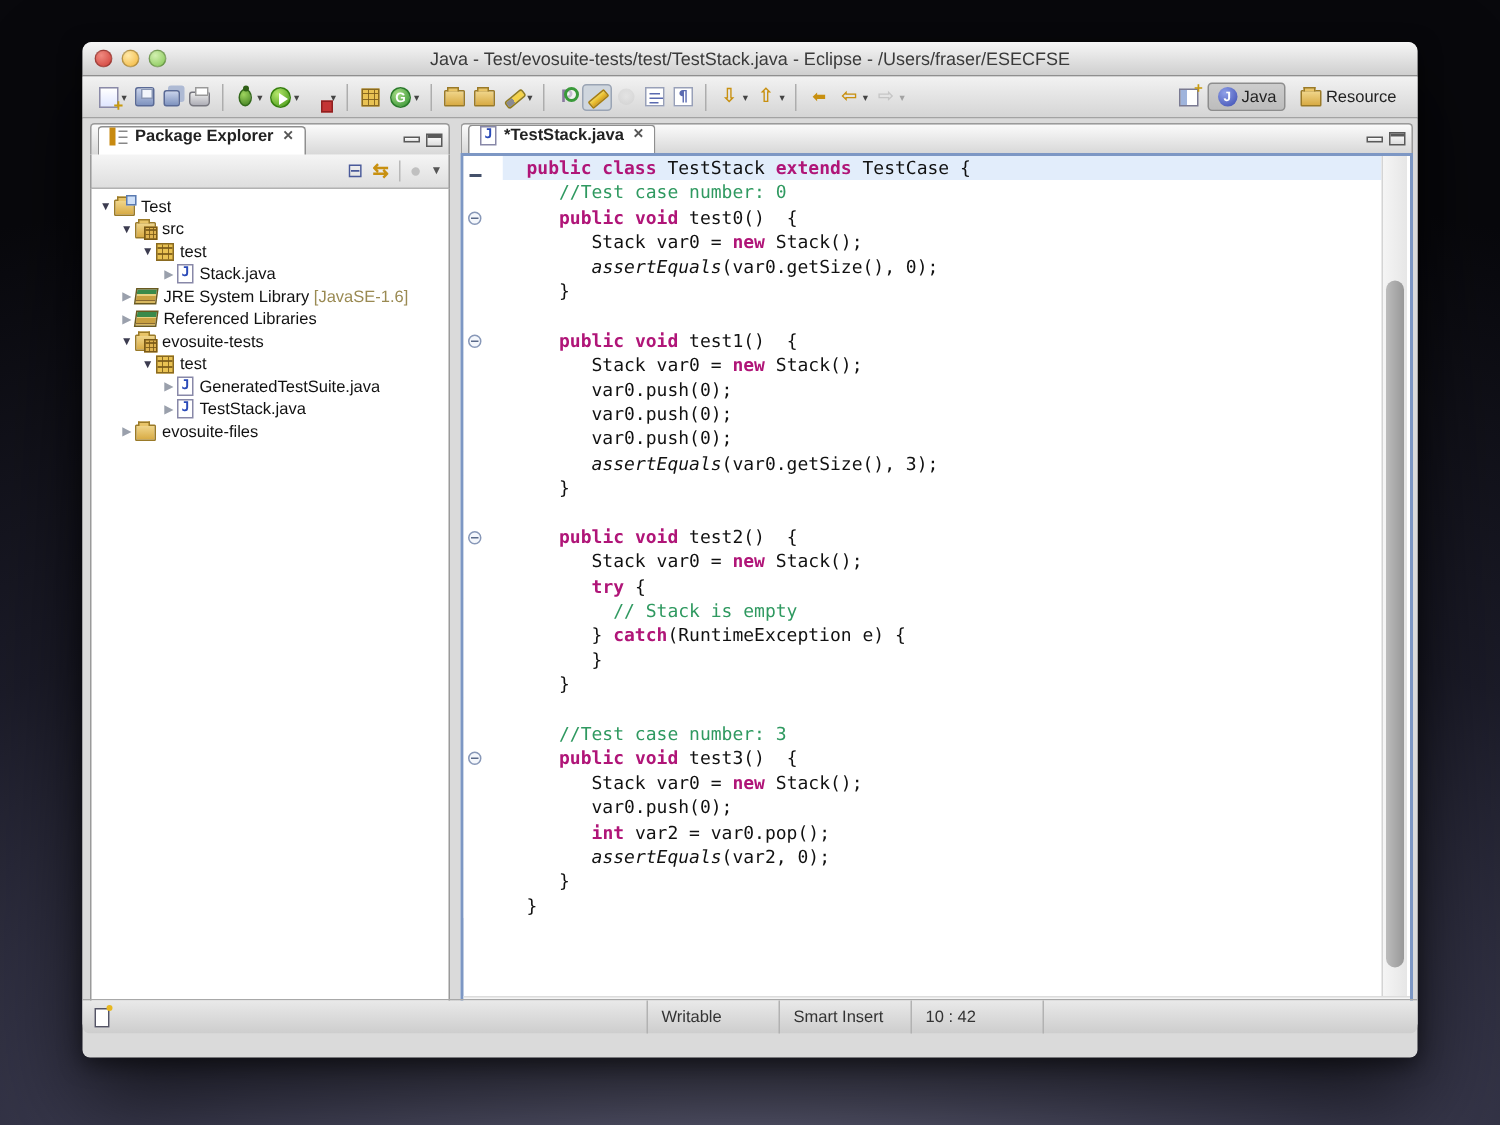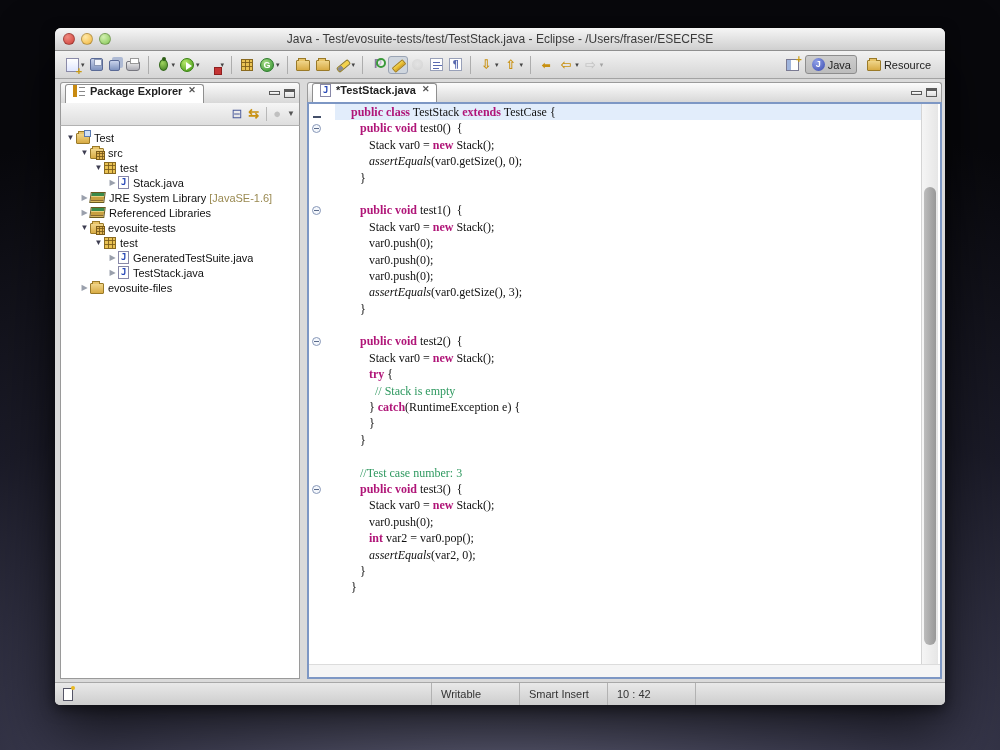--- a/index.html
+++ b/index.html
@@ -121,31 +121,31 @@
   
   .editor-panel{flex:1;display:flex;flex-direction:column;min-width:0;}
   .etab-row{height:20px;background:linear-gradient(#fbfbfb,#d8d8d8);border:1px solid #9a9a9a;border-bottom:none;border-radius:3px 3px 0 0;display:flex;align-items:center;padding:0 4px;box-sizing:border-box;gap:28px;}
   .editor-body{flex:1;border:2px solid #7d97c4;background:#fff;position:relative;overflow:hidden;}
   .code-lines{position:absolute;left:0;top:0;right:19px;bottom:12px;overflow:hidden;font-family:"DejaVu Sans Mono",monospace;font-size:12px;}
   .cl{height:16.4px;line-height:16.4px;display:flex;white-space:pre;}
   .fold{width:26px;flex:none;position:relative;background:#fff;}
   .fm-minus{position:absolute;left:4px;bottom:2px;width:8px;height:2px;background:#44506a;}
   .fm-circle{position:absolute;left:3px;top:4px;width:9px;height:9px;border:1px solid #8898b8;border-radius:50%;background:#f4f7fc;box-sizing:border-box;}
   .fm-circle::before{content:"";position:absolute;left:1px;right:1px;top:3px;height:1px;background:#5a6a8a;}
-  .ct{flex:1;padding-left:16px;color:#111;font-family:Liberation Serif, serif;}
+  .ct{flex:1;padding-left:16px;color:#111;}
   .cl.hl .ct{background:#e2edfb;}
   .k{color:#b01578;font-weight:bold;}
   .c{color:#2f9960;}
   .i{font-style:italic;color:#111;}
   .p{color:#111;}
   .vscroll{position:absolute;top:0;right:2px;bottom:12px;width:16px;background:linear-gradient(90deg,#f5f5f5,#e6e6e6);border-left:1px solid #d4d4d4;}
   .vthumb{position:absolute;left:2px;right:2px;top:83px;height:458px;border-radius:7px;background:linear-gradient(90deg,#bcbcbc,#989898);}
   .hscroll{position:absolute;left:0;right:0;bottom:0;height:12px;background:#f5f5f5;border-top:1px solid #dcdcdc;}
   
-  .statusbar{position:absolute;left:0;right:0;bottom:0;height:22px;background:linear-gradient(#e9e9e9,#cdcdcd);border-top:1px solid #a8a8a8;border-radius:0 0 5px 5px;display:flex;align-items:center;font-size:11px;color:#333;}
+  .statusbar{position:absolute;left:0;right:0;bottom:16px;height:22px;background:linear-gradient(#e9e9e9,#cdcdcd);border-top:1px solid #a8a8a8;border-radius:0 0 5px 5px;display:flex;align-items:center;font-size:11px;color:#333;}
   .sb-tray{margin-left:8px;width:8px;height:11px;border:1px solid #556;background:#fff;position:relative;flex:none;}
   .sb-tray::after{content:"";position:absolute;right:-3px;top:-3px;width:4px;height:4px;border-radius:50%;background:#e8b820;}
   .sb-spacer{width:358px;flex:none;}
   .sbcell{height:100%;display:flex;align-items:center;border-left:1px solid #b2b2b2;padding-left:9px;box-sizing:border-box;flex:none;}
 </style>
 </head>
 <body>
 
 <div class="window">
 
@@ -344,20 +344,21 @@
           <span class="close">✕</span>
         </div>
         <span class="mmwrap">
           <span class="mm min"></span>
           <span class="mm max"></span>
         </span>
       </div>
       <div class="editor-body">
         <div class="code-lines">
             <div class="cl hl"><span class="fold"><span class="fm-minus"></span></span><span class="ct"><span class="k">public class</span><span class="p"> TestStack </span><span class="k">extends</span><span class="p"> TestCase {</span></span></div>
+            <div class="cl"><span class="fold"></span><span class="ct"><span class="c">   //Test case number: 0</span></span></div>
             <div class="cl"><span class="fold"><span class="fm-circle"></span></span><span class="ct"><span class="p">   </span><span class="k">public void</span><span class="p"> test0()  {</span></span></div>
             <div class="cl"><span class="fold"></span><span class="ct"><span class="p">      Stack var0 = </span><span class="k">new</span><span class="p"> Stack();</span></span></div>
             <div class="cl"><span class="fold"></span><span class="ct"><span class="p">      </span><span class="i">assertEquals</span><span class="p">(var0.getSize(), 0);</span></span></div>
             <div class="cl"><span class="fold"></span><span class="ct"><span class="p">   }</span></span></div>
             <div class="cl"><span class="fold"></span><span class="ct"></span></div>
             <div class="cl"><span class="fold"><span class="fm-circle"></span></span><span class="ct"><span class="p">   </span><span class="k">public void</span><span class="p"> test1()  {</span></span></div>
             <div class="cl"><span class="fold"></span><span class="ct"><span class="p">      Stack var0 = </span><span class="k">new</span><span class="p"> Stack();</span></span></div>
             <div class="cl"><span class="fold"></span><span class="ct"><span class="p">      var0.push(0);</span></span></div>
             <div class="cl"><span class="fold"></span><span class="ct"><span class="p">      var0.push(0);</span></span></div>
             <div class="cl"><span class="fold"></span><span class="ct"><span class="p">      var0.push(0);</span></span></div>

